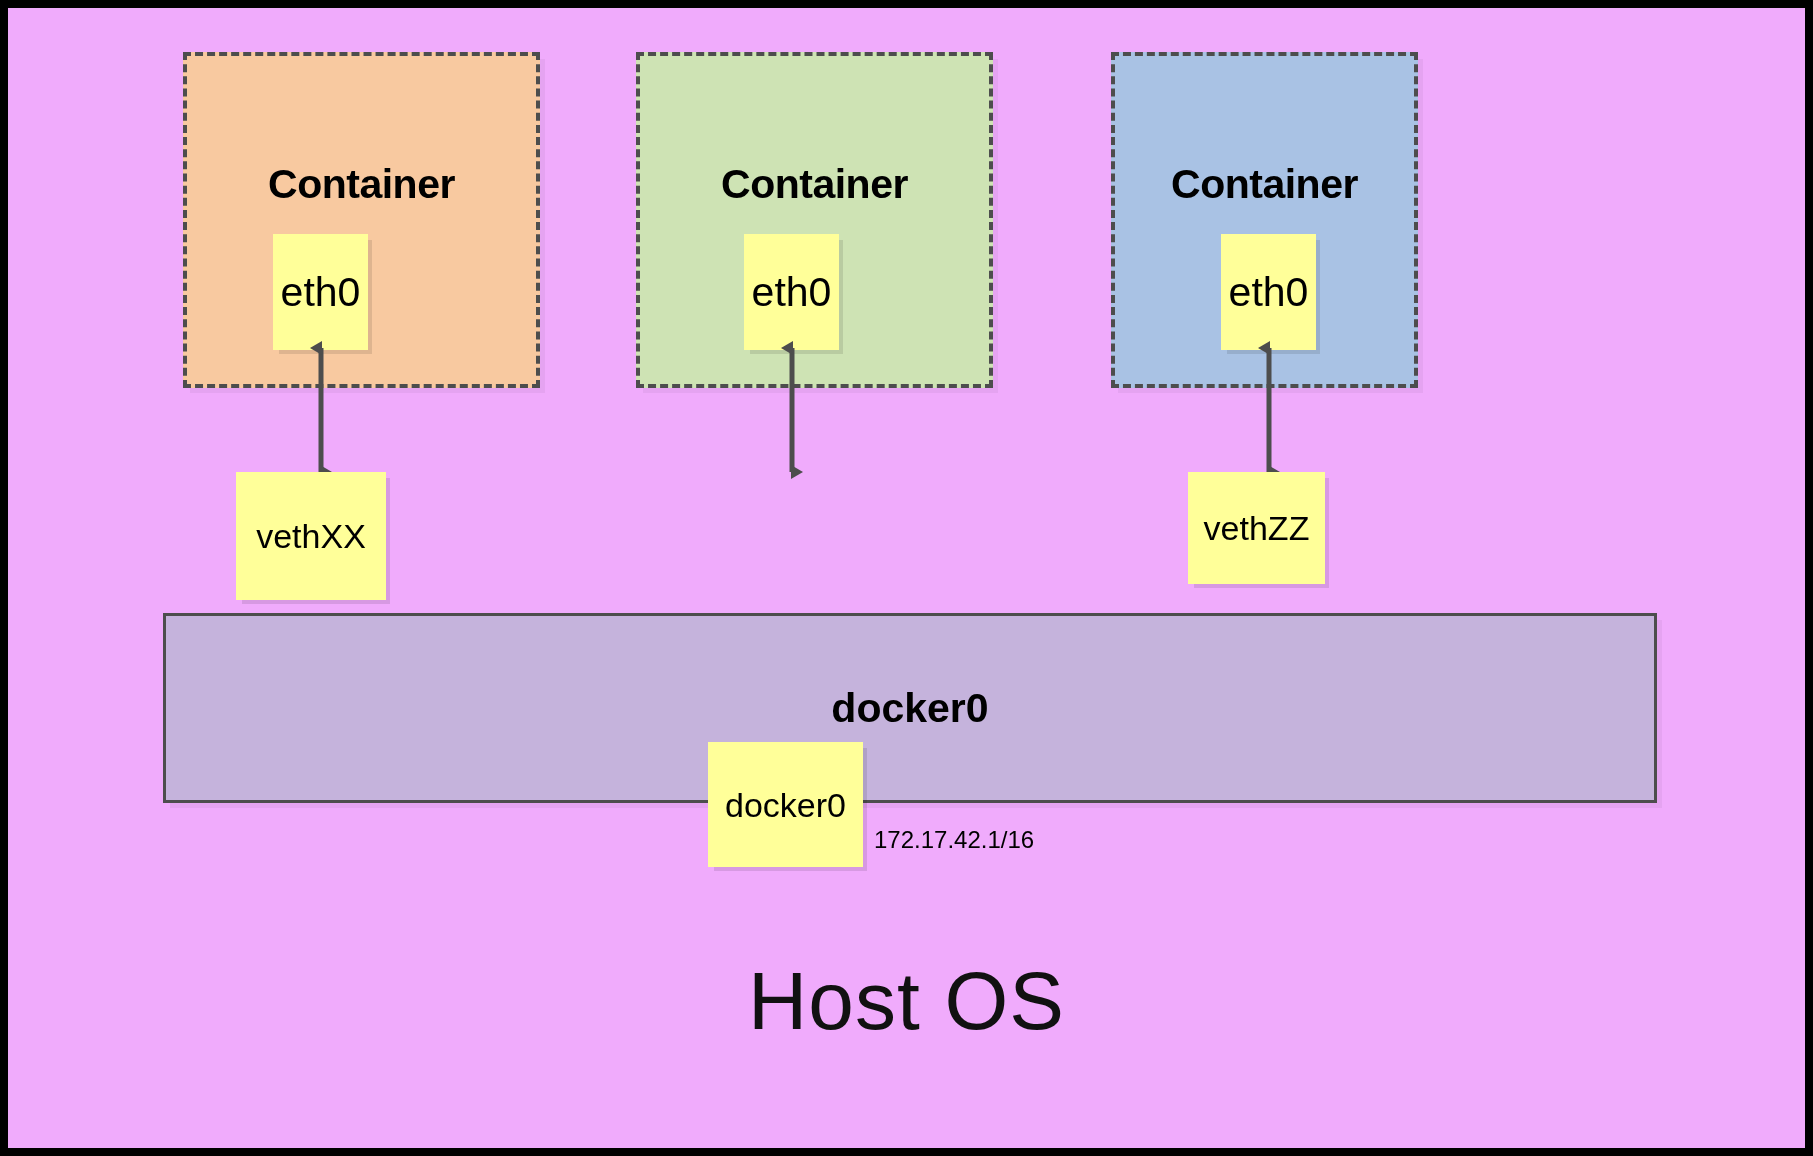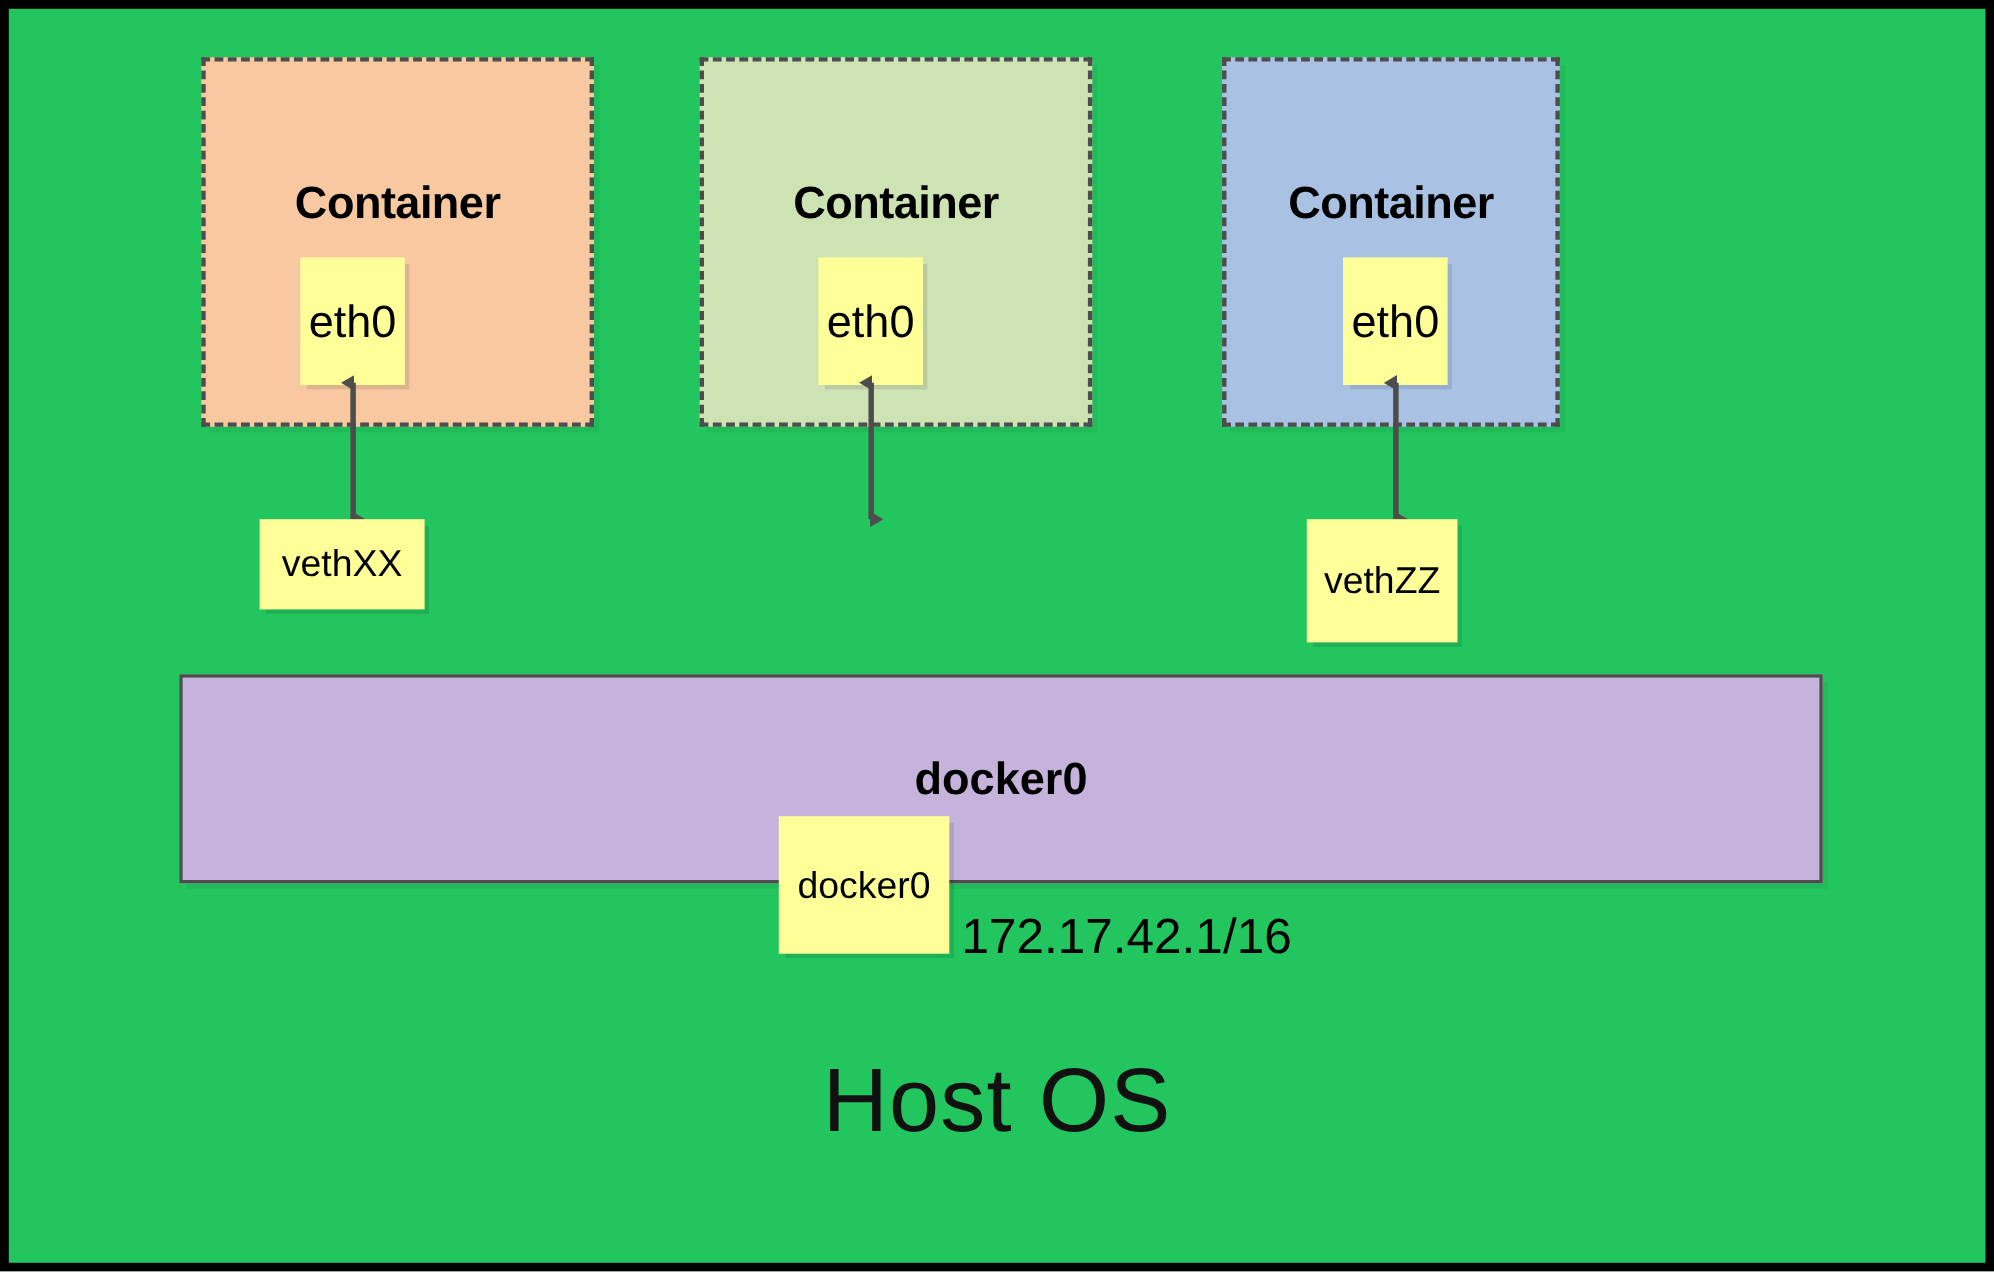--- a/index.html
+++ b/index.html
@@ -20,21 +20,21 @@
     box-sizing: border-box;
     background: #000000;
     overflow: hidden;
   }
   #stage {
     position: absolute;
     left: 8px;
     top: 8px;
     width: 1797px;
     height: 1140px;
-    background: #22c55e;
+    background: #f0abfc;
     overflow: hidden;
   }
 
   
   .container-box {
     position: absolute;
     box-sizing: border-box;
     border: 4px dashed #4d4d4d;
     box-shadow: 6px 6px 0 -1px rgba(0,0,0,0.045);
   }
@@ -89,21 +89,21 @@
 
   
   .arrow-svg {
     position: absolute;
     overflow: visible;
   }
 
   
   #bridge-ip {
     position: absolute;
-    font-size: 45px;
+    font-size: 24px;
     color: #000000;
     white-space: nowrap;
     line-height: 1;
   }
   #host-os-label {
     position: absolute;
     left: 0;
     right: 0;
     text-align: center;
     font-size: 82px;
@@ -154,21 +154,21 @@
     </svg>
 
     <svg class="arrow-svg" style="left:1238px; top:334px;" width="46" height="136" viewBox="0 0 46 136">
       <line x1="23" y1="6" x2="23" y2="130" stroke="#4d4d4d" stroke-width="5" marker-start="url(#ah-up)" marker-end="url(#ah-up)"></line>
     </svg>
 
     <div id="docker0-bar" style="left:155px; top:605px; width:1494px; height:190px;">
       <div id="docker0-bar-label">docker0</div>
     </div>
 
-    <div class="iface-box veth" style="left:228px; top:464px; width:150px; height:82px;">
+    <div class="iface-box veth" style="left:228px; top:464px; width:150px; height:128px;">
       <span>vethXX</span>
     </div>
 
 
     <div class="iface-box veth" style="left:1180px; top:464px; width:137px; height:112px;">
       <span>vethZZ</span>
     </div>
 
     <div class="iface-box veth" style="left:700px; top:734px; width:155px; height:125px;">
       <span>docker0</span>

